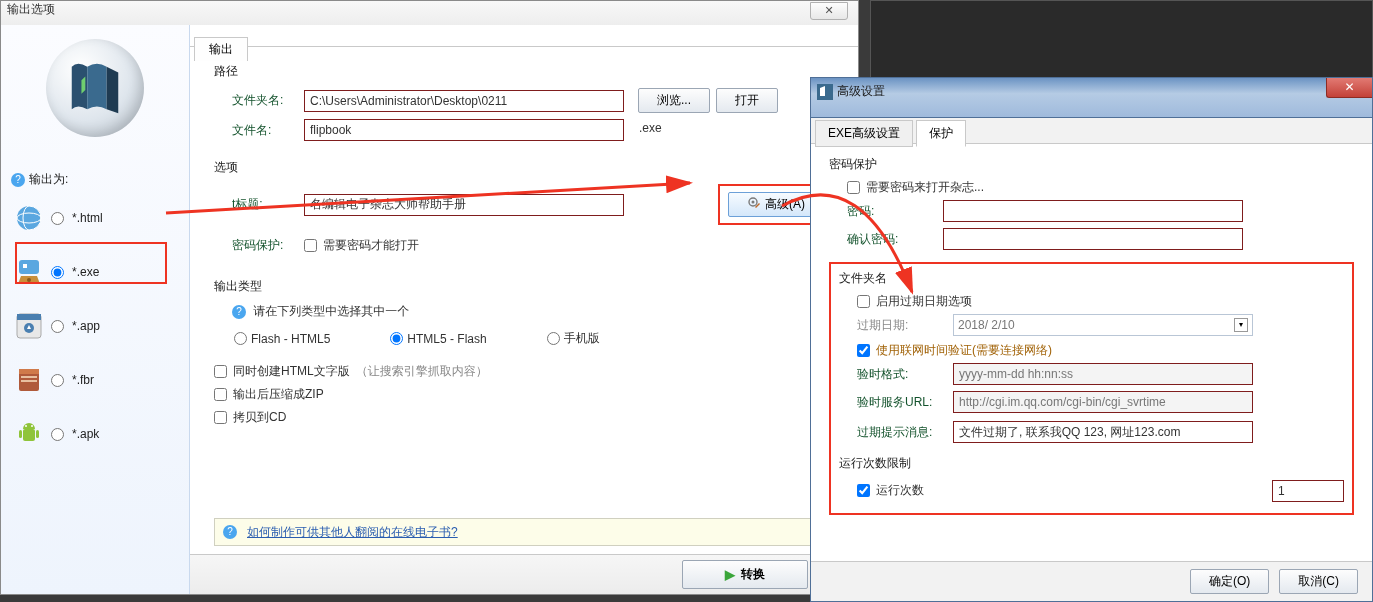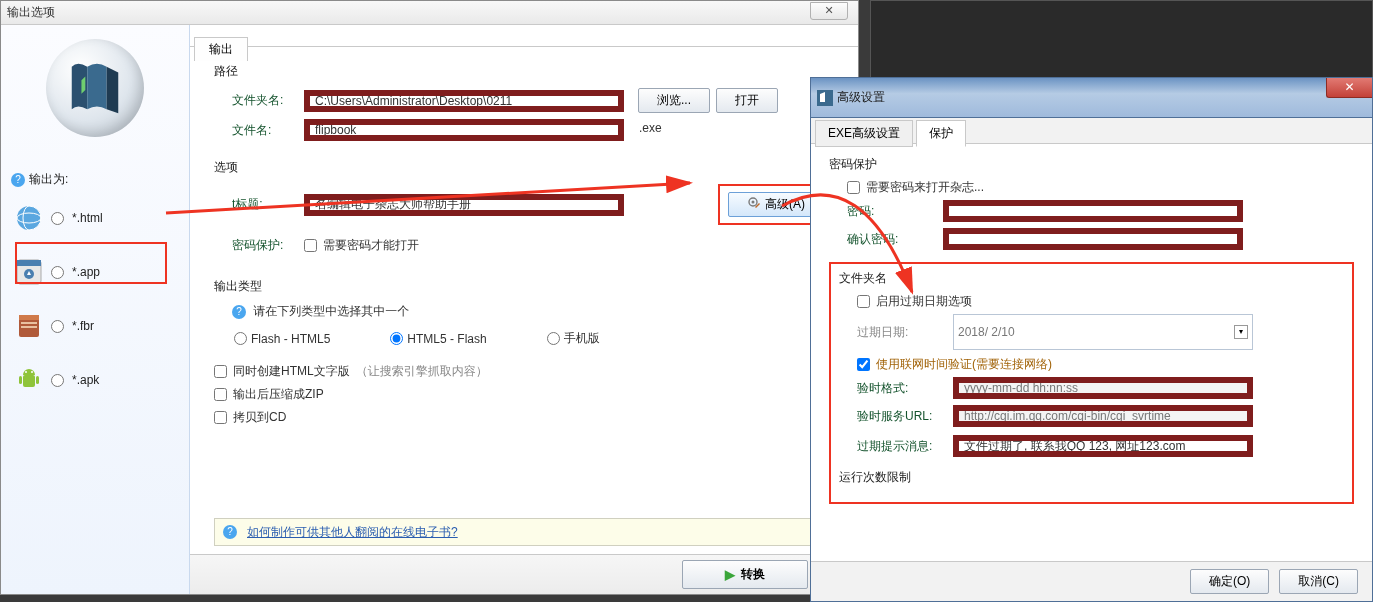--- a/index.html
+++ b/index.html
@@ -1,21 +1,21 @@
 <!DOCTYPE html>
 <html><head>
 <meta charset="utf-8">
 <style>
 * { box-sizing: border-box; margin: 0; padding: 0; font-family: "Microsoft YaHei", "SimSun", Tahoma, sans-serif; font-size: 12px; }
 body { background: #3a3a3a; width: 1373px; height: 602px; position: relative; overflow: hidden; }
 
 
 .dlg { position: absolute; background: #fff; border: 1px solid #8a8a8a; }
 .dlg1 { left: 0; top: 0; width: 859px; height: 595px; }
-.titlebar { height: 24px; background: linear-gradient(#f8f8f8,#e9e9e9); border-bottom: 1px solid #c9c9c9; display: flex; align-items: center; padding: 4px 6px; position: relative; }
+.titlebar { height: 24px; background: linear-gradient(#f8f8f8,#e9e9e9); border-bottom: 1px solid #c9c9c9; display: flex; align-items: flex-end; padding: 17px 6px; position: relative; }
 .titlebar .title { color: #333; }
 .titlebar .close { position: absolute; right: 10px; top: 1px; width: 38px; height: 18px; border: 1px solid #b1b1b1; border-radius: 0 0 3px 3px; background: linear-gradient(#fdfdfd,#e8e8e8); text-align: center; line-height: 15px; font-size: 11px; color: #555; cursor: pointer; }
 
 .leftpanel { position: absolute; left: 0; top: 24px; width: 189px; bottom: 0; background: linear-gradient(#fbfcff,#eef4fd); border-right: 1px solid #c9d9ee; padding: 14px 10px; }
 .logo { width: 98px; height: 98px; margin: 0 auto 16px; border-radius: 49px; background: radial-gradient(circle at 35% 30%, #fff 0%, #dfe6ed 55%, #b9c3cd 100%); box-shadow: inset -4px -4px 12px rgba(0,0,0,.15); position: relative; overflow: hidden; }
 .logo svg { position: absolute; left: 18px; top: 18px; width: 62px; height: 62px; }
 .outaslabel { font-weight: normal; color: #222; margin-bottom: 10px; margin-top: 34px; }
 .help-icn { display: inline-block; width: 14px; height: 14px; border-radius: 7px; background: #4aa6ef; color: #fff; text-align: center; line-height: 14px; font-size: 10px; margin-right: 4px; }
 .fmt { display: flex; align-items: center; gap: 8px; padding: 6px 4px; margin-bottom: 14px; cursor: pointer; }
 .fmt input { margin: 0; }
@@ -23,21 +23,21 @@
 .fmt .lab { color: #222; }
 .exe-highlight { position: absolute; left: 14px; top: 217px; width: 152px; height: 42px; border: 2px solid #e32; pointer-events: none; }
 
 .rightpanel { position: absolute; left: 189px; top: 24px; right: 0; bottom: 0; background: #fff; }
 .tabrow { height: 22px; border-bottom: 1px solid #c9c9c9; }
 .tab { display: inline-block; border: 1px solid #c9c9c9; border-bottom: none; background: #fefefe; padding: 3px 14px; margin-left: 4px; position: relative; top: 12px; }
 .body { padding: 16px 24px; }
 .sectionlabel { font-weight: normal; color: #222; margin-bottom: 8px; }
 .formrow { display: flex; align-items: center; margin-bottom: 6px; }
 .formrow .flabel { width: 90px; padding-left: 18px; color: #14532d; }
-.txt { border: 6px solid #7f1d1d; height: 22px; padding: 2px 5px; color: #333; background: #fff; }
+.txt { border: 1px solid #7f1d1d; height: 22px; padding: 2px 5px; color: #333; background: #fff; }
 .txt.w320 { width: 320px; }
 .txt.ext { border: none; background: transparent; }
 .btn { border: 1px solid #9ba6b4; background: linear-gradient(#fdfdfd,#e4e9ef); padding: 3px 18px; cursor: pointer; border-radius: 2px; }
 .btn.adv { border: 1px solid #6ca0d8; background: linear-gradient(#f7fbff,#d4e7fa); display: inline-flex; align-items: center; gap: 4px; }
 .adv-highlight { border: 2px solid #e32; padding: 6px 8px; display: inline-block; }
 .opt-type { margin-top: 18px; }
 .radio-row { display: flex; gap: 60px; margin: 10px 0 16px 20px; }
 .radio-row label { display: flex; align-items: center; gap: 4px; color: #333; }
 .chk { display: flex; align-items: center; gap: 6px; margin: 6px 0; color: #333; }
 .chk input { margin: 0; }
@@ -57,21 +57,21 @@
 .dlg2 .tab2 { display: inline-block; border: 1px solid #c9c9c9; padding: 4px 12px; background: #f0f0f0; margin-top: 2px; cursor: pointer; }
 .dlg2 .tab2.active { background: #fff; border-bottom: 1px solid #fff; }
 .dlg2 .content { padding: 12px 18px; }
 .grp { margin-bottom: 12px; }
 .grp-title { color: #222; margin-bottom: 6px; }
 .grp .inner { padding-left: 18px; }
 .inner .chk { margin: 4px 0; }
 .inner .formrow .flabel { width: 96px; padding-left: 0; text-align: left; }
 .inner .txt { width: 300px; }
 .inner .txt.dis { background: #f4f4f4; color: #777; }
-.date-input { width: 300px; height: 36px; border: 1px solid #b9c6d6; display: flex; align-items: center; justify-content: space-between; padding: 0 4px; }
+.date-input { width: 300px; height: 22px; border: 1px solid #b9c6d6; display: flex; align-items: center; justify-content: space-between; padding: 0 4px; }
 .date-input .cal { width: 14px; height: 14px; border: 1px solid #999; font-size: 8px; line-height: 12px; text-align: center; }
 .redbox { border: 2px solid #e32; padding: 6px 8px 10px; }
 .runcount { display: flex; justify-content: space-between; align-items: center; }
 .runcount .txt { width: 72px; text-align: left; }
 .footer2 { position: absolute; left: 0; right: 0; bottom: 0; height: 40px; background: #f2f2f2; border-top: 1px solid #c9c9c9; display: flex; align-items: center; justify-content: flex-end; padding: 0 14px; gap: 10px; }
 
 
 .arrow { position: absolute; pointer-events: none; }
 .arrow svg { overflow: visible; }
 </style>
@@ -98,20 +98,30 @@
     </div>
 
     <label class="fmt">
       <span class="icn"><svg viewBox="0 0 28 28">
             <circle cx="14" cy="14" r="12" fill="#5aa7e0"></circle>
             <ellipse cx="14" cy="14" rx="12" ry="5" fill="none" stroke="#fff" stroke-width="1"></ellipse>
             <path d="M14 2 A12 12 0 0 1 14 26 A6 12 0 0 1 14 2" fill="none" stroke="#fff"></path>
           </svg></span>
       <input type="radio" name="fmt" style="">
         <span class="lab">*.html</span>
+    </label>
+    <label class="fmt">
+      <span class="icn"><svg viewBox="0 0 28 28">
+            <rect x="4" y="2" width="20" height="14" rx="3" fill="#5aa7e0"></rect>
+            <rect x="8" y="6" width="4" height="4" fill="#fff"></rect>
+            <path d="M6 18 h16 l3 8 h-22 z" fill="#c98f3a"></path>
+            <circle cx="14" cy="22" r="2" fill="#8a5a1a"></circle>
+          </svg></span>
+      <input type="radio" name="fmt" checked="" style="">
+        <span class="lab">*.exe</span>
     </label>
     <label class="fmt">
       <span class="icn"><svg viewBox="0 0 28 28">
             <rect x="2" y="2" width="24" height="24" rx="3" fill="#e8e8e8" stroke="#aaa"></rect>
             <rect x="2" y="2" width="24" height="6" fill="#4a7fb0"></rect>
             <circle cx="14" cy="16" r="5" fill="#4a7fb0"></circle>
             <path d="M14 13 l2 4 h-4 z" fill="#fff"></path>
           </svg></span>
       <input type="radio" name="fmt" style="">
         <span class="lab">*.app</span>
@@ -304,20 +314,27 @@
             </div>
           <div class="formrow" style="margin-top:8px;">
               <span class="flabel">过期提示消息:</span>
               <input class="txt" value="文件过期了, 联系我QQ 123, 网址123.com" style="">
             </div>
         </div>
       </div>
 
       <div class="grp" style="margin-top:10px;margin-bottom:0;">
         <div class="grp-title">运行次数限制</div>
+        <div class="inner runcount">
+          <label class="chk">
+              <input type="checkbox" checked="" style="">
+              <span>运行次数</span>
+            </label>
+          <input class="txt" value="1" style="">
+        </div>
       </div>
     </div>
   </div>
   <div class="footer2">
     <button class="btn">确定(O)</button>
     <button class="btn">取消(C)</button>
   </div>
 </div>
 
 <div class="arrow" style="left:166px;top:177px;">

